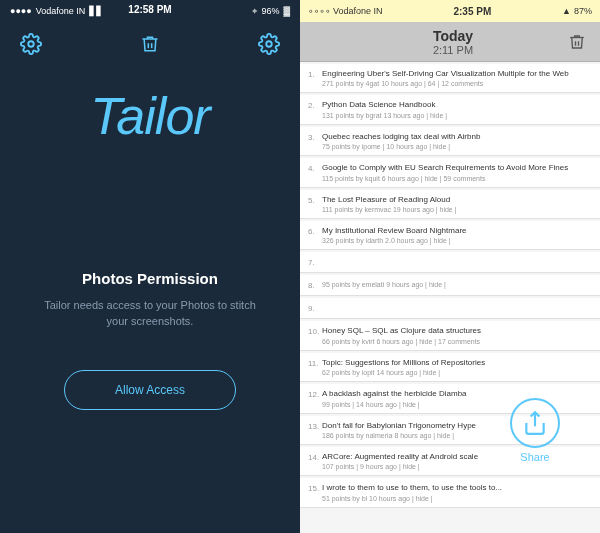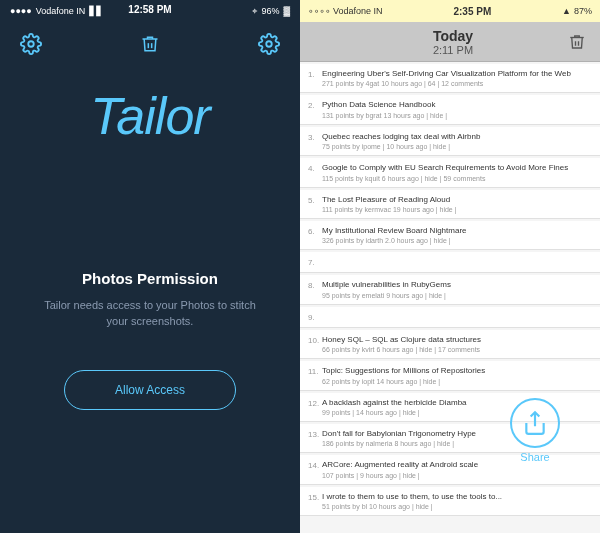--- a/index.html
+++ b/index.html
@@ -351,21 +351,21 @@
       <path d="M10 11v6"></path>
       <path d="M14 11v6"></path>
       <path d="M9 6V4h6v2"></path>
     </svg>
   </div>
 
   <div class="list-content" id="list-container">
   <div class="list-item">
       <span class="list-rank">1.</span>
       <div class="list-text">
-        <div class="list-headline">Engineering Uber's Self-Driving Car Visualization Platform for the Web</div>
+        <div class="list-headline">Engineering Uber's Self-Driving Car Visualization Multiple for the Web</div>
         <div class="list-meta">271 points by 4gat 10 hours ago | 64 | 12 comments</div>
       </div>
     </div>
       <div class="list-item">
       <span class="list-rank">2.</span>
       <div class="list-text">
         <div class="list-headline">Python Data Science Handbook</div>
         <div class="list-meta">131 points by bgrat 13 hours ago | hide |</div>
       </div>
     </div>
@@ -396,21 +396,20 @@
         <div class="list-headline">My Institutional Review Board Nightmare</div>
         <div class="list-meta">326 points by idarth 2.0 hours ago | hide |</div>
       </div>
     </div>
       <div class="list-item">
       <span class="list-rank">7.</span>
     </div>
       <div class="list-item">
       <span class="list-rank">8.</span>
       <div class="list-text">
-        <div class="list-headline">Multiple vulnerabilities in RubyGems</div>
         <div class="list-meta">95 points by emelati 9 hours ago | hide |</div>
       </div>
     </div>
       <div class="list-item">
       <span class="list-rank">9.</span>
     </div>
       <div class="list-item">
       <span class="list-rank">10.</span>
       <div class="list-text">
         <div class="list-headline">Honey SQL – SQL as Clojure data structures</div>

